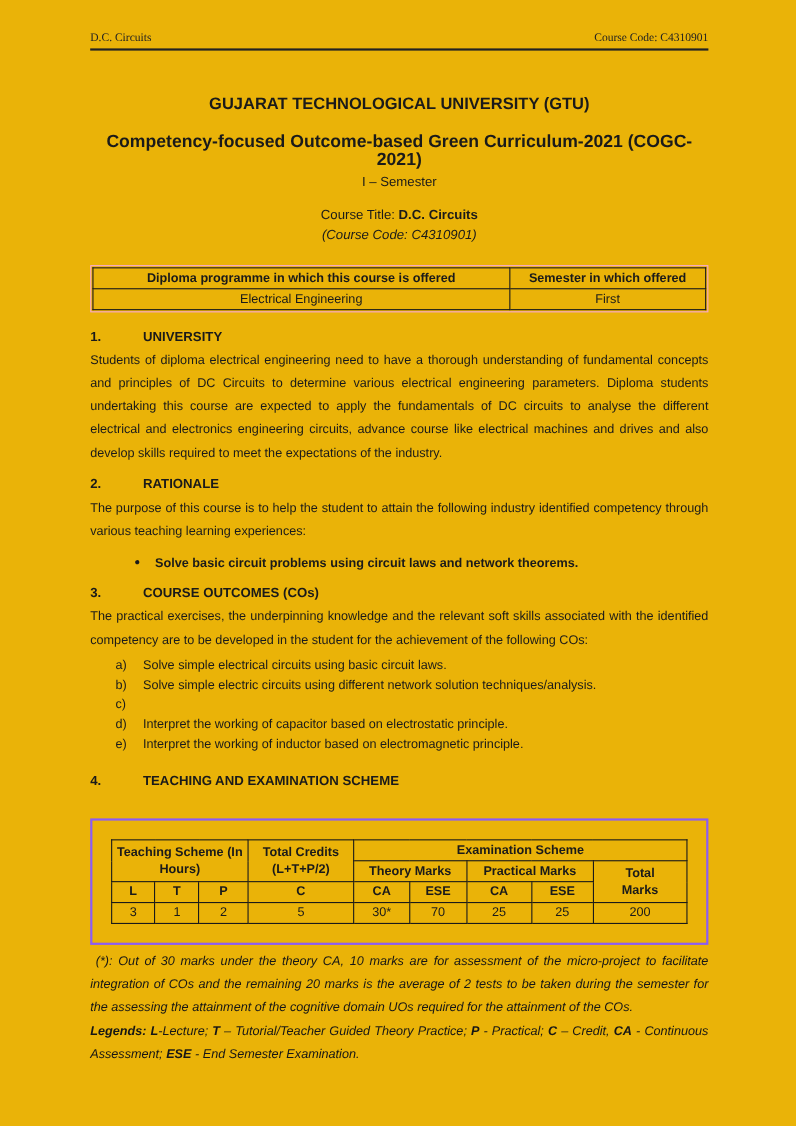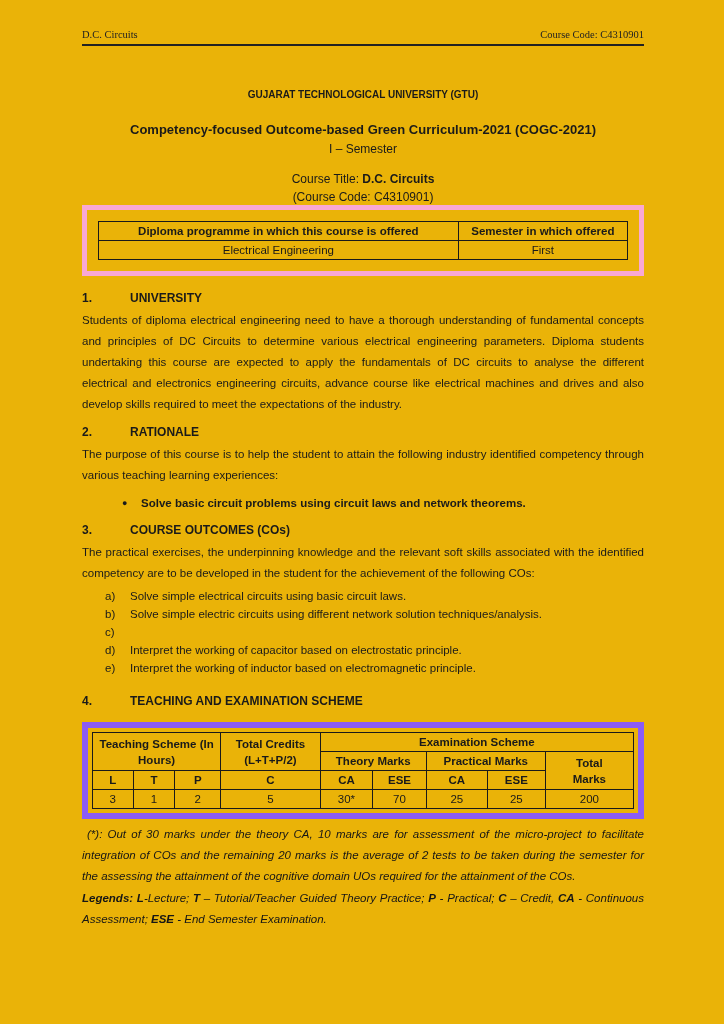--- a/index.html
+++ b/index.html
@@ -19,29 +19,29 @@
   .doc-header {
     display:flex; justify-content:space-between; align-items:flex-end;
     padding-top:29px; padding-bottom:4px;
     border-bottom:2px solid #222;
     font-family:"Liberation Serif", serif;
     font-size:10.5px; color:#222;
   }
 
   
   .title-block { text-align:center; }
-  .t-uni  { margin-top:41px; font-size:10px; font-weight:700; line-height:16px; }
-  .t-curr { margin-top:19px; font-size:13px; font-weight:700; line-height:16px; }
+  .t-uni  { margin-top:41px; font-size:15px; font-weight:700; line-height:16px; }
+  .t-curr { margin-top:19px; font-size:16px; font-weight:700; line-height:16px; }
   .t-sem  { margin-top:3px;  font-size:12px; line-height:16px; }
   .t-course { margin-top:14px; font-size:12px; line-height:16px; }
-  .t-code { margin-top:2px; font-size:12px; line-height:16px; }
+  .t-code { margin-top:2px; font-size:12px; line-height:16px;font-style:italic; }
   .b { font-weight:700; }
 
   
-  .tbl-wrap { border:5px solid #f9a8d4; padding:11px; }
+  .tbl-wrap { border:1px solid #f9a8d4; padding:1px; margin-top:20px; }
   .tbl-wrap table { width:100%; border-collapse:collapse; font-size:11.5px; }
   .tbl-wrap th, .tbl-wrap td {
     border:1px solid #1a1a1a; text-align:center; height:19px; padding:1px 3px;
   }
   .tbl-wrap th { font-weight:700; }
   .offer-c1 { width:68%; } .offer-c2 { width:32%; }
 
   
   .sec-h { display:flex; font-weight:700; font-size:12px; line-height:15px; }
   .sec-num { width:48px; flex:none; }
@@ -51,21 +51,21 @@
 
   .bullet-line { margin-top:9px; padding-left:40px; font-size:11.5px; line-height:16px; }
   .bullet-glyph { display:inline-block; width:19px; font-size:9px; vertical-align:1px; }
   .bullet-text { font-weight:700; }
 
   .lo-list { margin-top:3px; }
   .lo-item { display:flex; font-size:11.5px; line-height:18px; }
   .lo-label { width:25px; margin-left:23px; flex:none; }
 
   
-  .exam-wrap { border:6px solid #8b5cf6; padding:4px; margin-top:13px; }
+  .exam-wrap { border:2px solid #8b5cf6; padding:17px; margin-top:26px; }
   .exam-wrap table { width:100%; border-collapse:collapse; font-size:11.5px; table-layout:fixed; }
   .exam-wrap td {
     border:1px solid #1a1a1a; text-align:center; vertical-align:middle;
     height:19px; padding:0 2px; line-height:16px;
   }
   .exam-wrap .hd { font-weight:700; }
   .tm-span { display:inline-block; max-width:46px; }
 
   
   .footnote {

